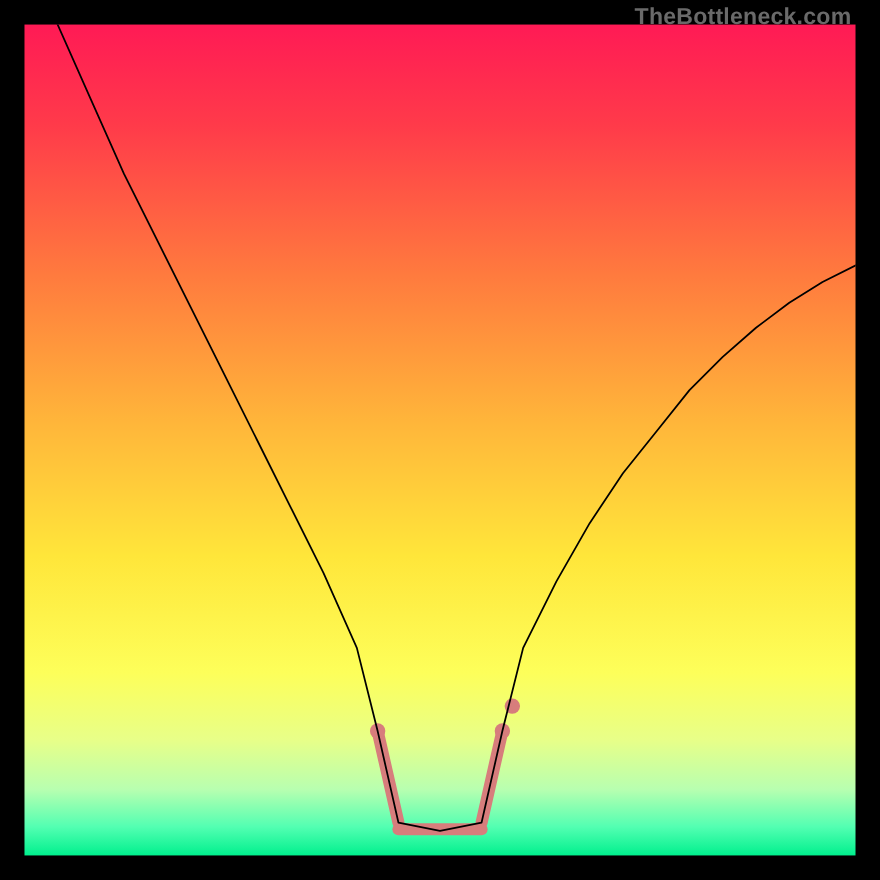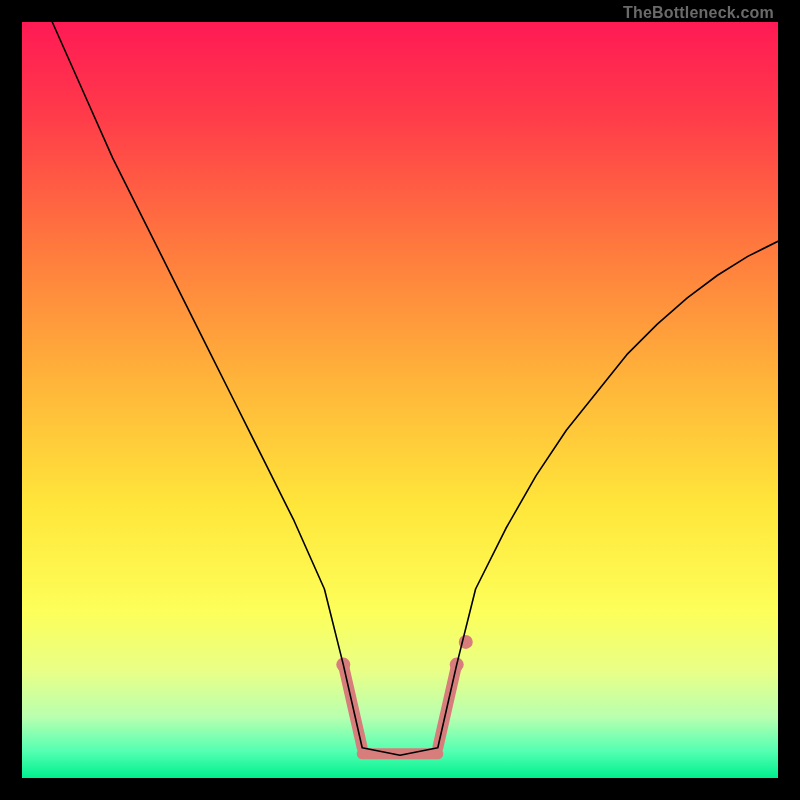--- a/index.html
+++ b/index.html
@@ -22,21 +22,21 @@
     top: 22px;
     width: 756px;
     height: 756px;
     overflow: hidden;
   }
   .watermark {
     position: absolute;
     top: 4px;
     right: 26px;
     color: #6a6a6a;
-    font-size: 16px;
+    font-size: 21px;
     font-weight: 600;
     letter-spacing: 0.2px;
     z-index: 10;
   }
   svg { display:block; }
 </style>
 </head>
 <body>
 
 <div class="frame">

